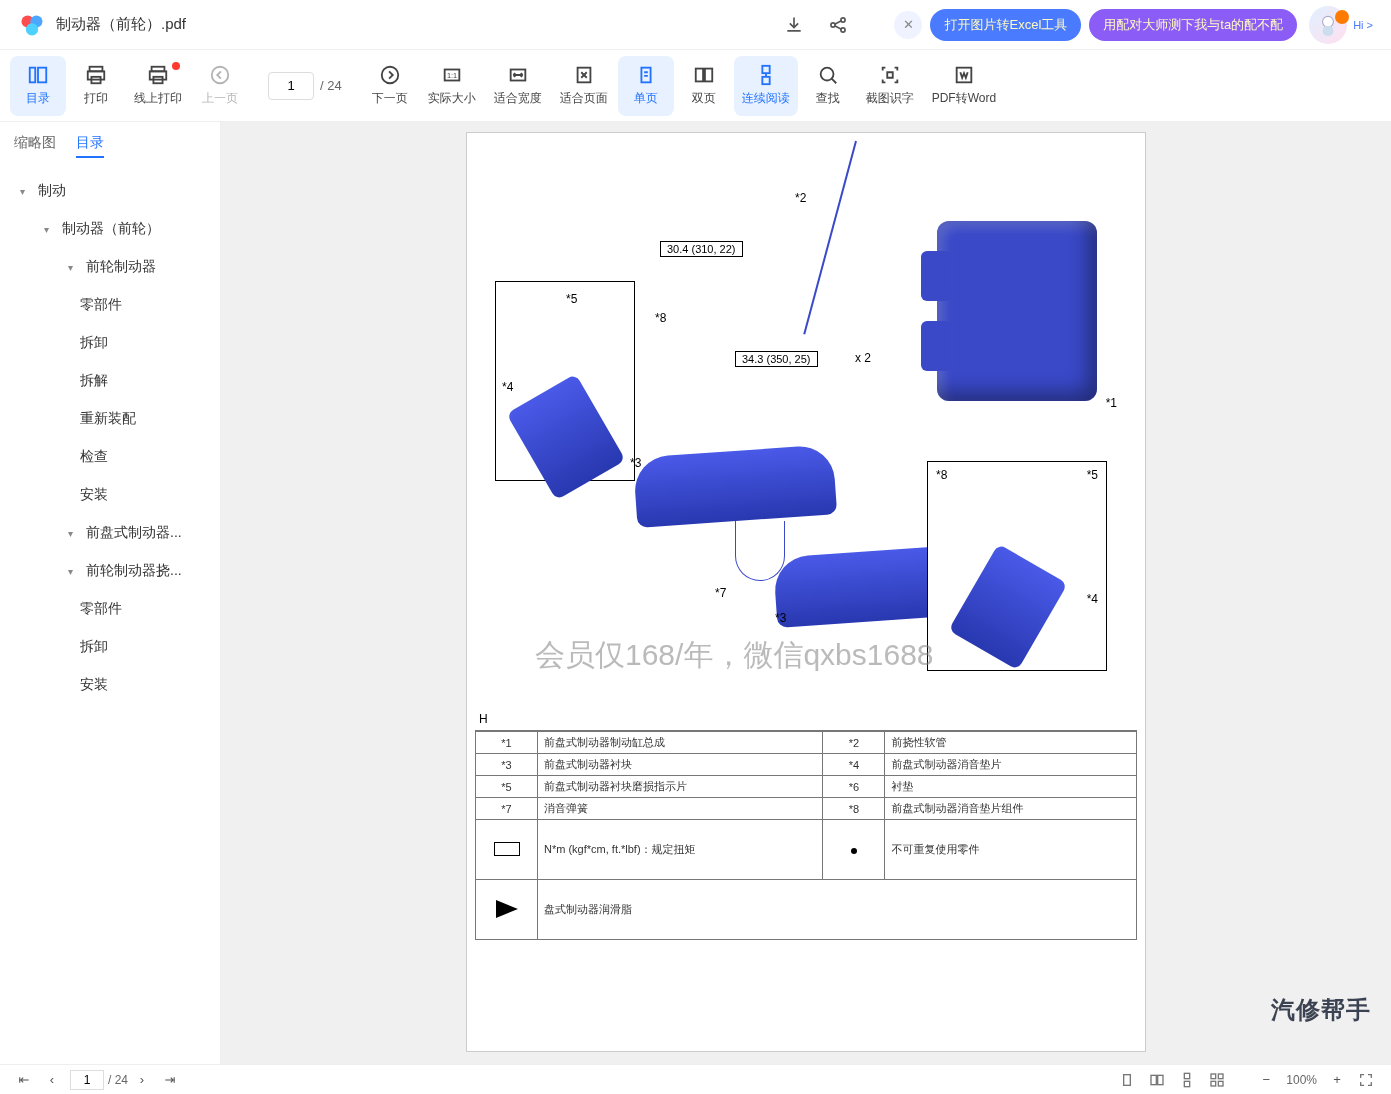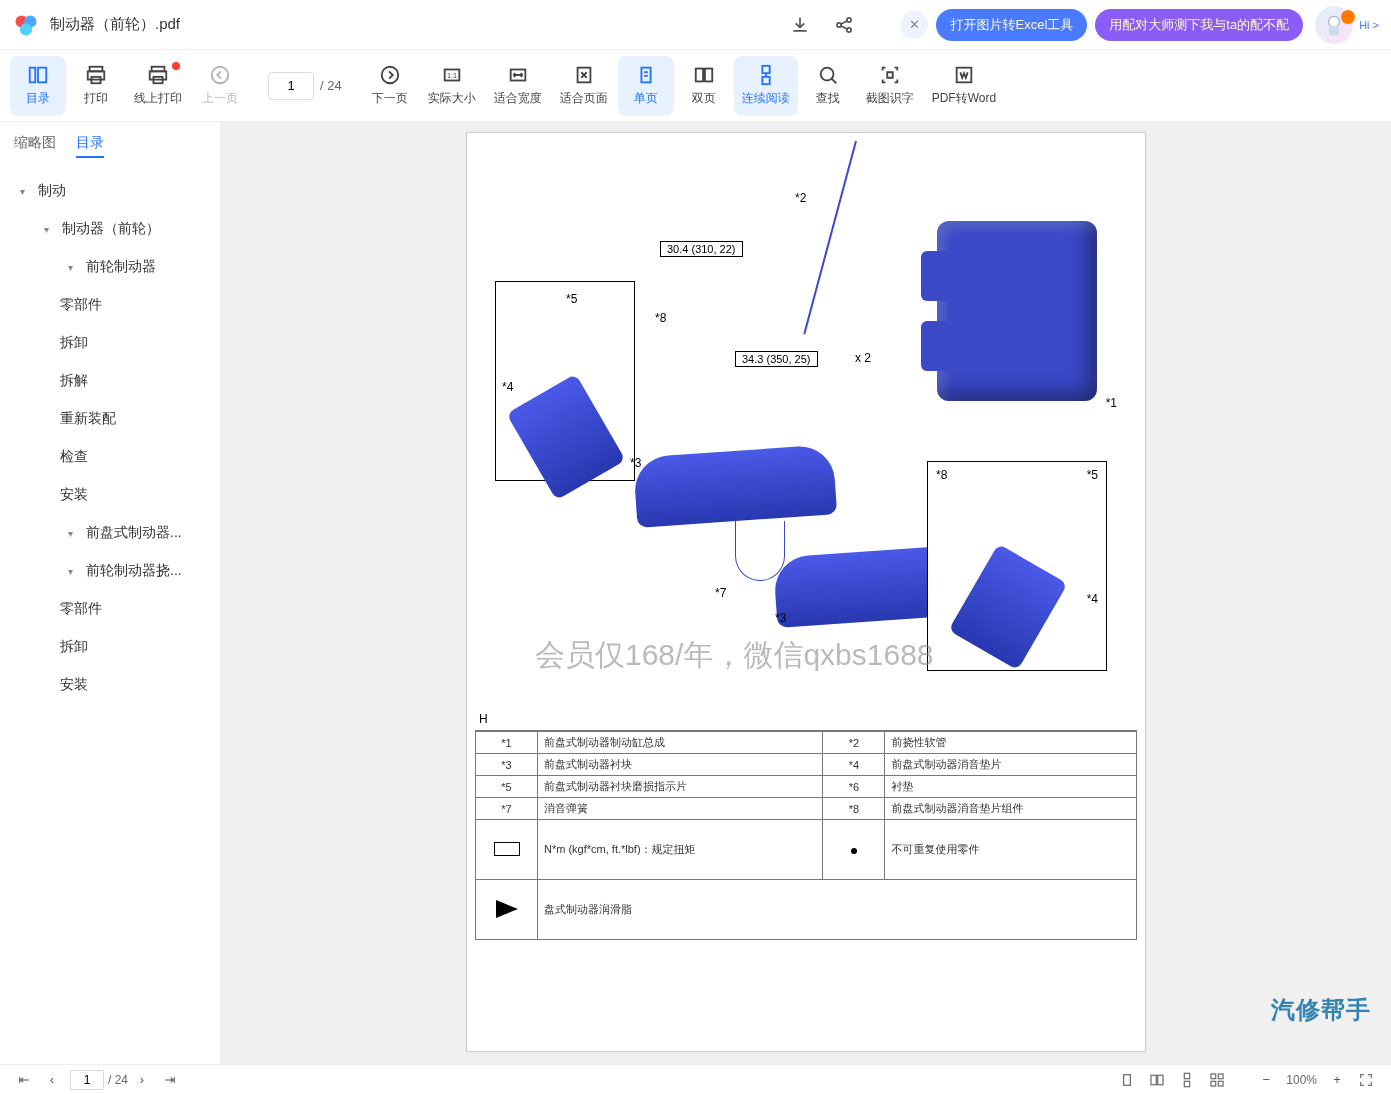--- a/index.html
+++ b/index.html
@@ -1,17 +1,17 @@
 <!DOCTYPE html>
 <html><head>
 <meta charset="utf-8">
 <style>
 *{margin:0;padding:0;box-sizing:border-box;font-family:"Microsoft YaHei",sans-serif}
 body{background:#fff;width:1391px;height:1094px;overflow:hidden;position:relative}
-.titlebar{height:50px;display:flex;align-items:center;padding:0 12px;border-bottom:1px solid #eee}
+.titlebar{height:50px;display:flex;align-items:center;padding:0 18px;border-bottom:1px solid #eee}
 .logo{width:28px;height:28px;margin-right:10px}
 .logo svg{width:100%;height:100%}
 .title{font-size:15px;color:#333;font-weight:500;flex:0 0 auto}
 .tb-gap{flex:1}
 .tb-icon{width:36px;height:36px;display:flex;align-items:center;justify-content:center;cursor:pointer;margin:0 4px;color:#555}
 .pill{padding:7px 14px;border-radius:18px;color:#fef9c3;font-size:13px;margin:0 4px;cursor:pointer}
 .pill-blue{background:#4a7bff}
 .pill-purple{background:#8b5cf6}
 .pill-close{background:#eef3ff;color:#888;width:28px;height:28px;border-radius:50%;display:flex;align-items:center;justify-content:center;padding:0}
 .avatar{width:38px;height:38px;border-radius:50%;background:linear-gradient(135deg,#e0f0ff,#ffe0f0);margin-left:8px;display:flex;align-items:center;justify-content:center;position:relative}
@@ -32,21 +32,21 @@
 .sidebar{width:221px;border-right:1px solid #eee;overflow-y:auto}
 .side-tabs{display:flex;padding:12px 14px 8px;gap:20px}
 .side-tab{font-size:14px;color:#666;cursor:pointer;padding-bottom:4px}
 .side-tab.active{color:#2173ff;border-bottom:2px solid #2173ff;font-weight:500}
 .tree{padding:6px 0}
 .tree-item{display:flex;align-items:center;padding:10px 12px;cursor:pointer;font-size:14px;color:#333}
 .tree-chev{width:12px;color:#888;margin-right:6px;font-size:10px}
 .lvl1{padding-left:20px}
 .lvl2{padding-left:44px}
 .lvl3{padding-left:68px}
-.lvl4{padding-left:60px}
+.lvl4{padding-left:80px}
 .viewer{flex:1;background:#f0f0f0;position:relative;overflow:hidden;display:flex;justify-content:center}
 .page{width:680px;background:#fff;border:1px solid #ccc;margin-top:10px;position:relative;height:920px}
 .diagram{height:590px;position:relative;border-bottom:1px solid #777;margin:8px 8px 0}
 .callout{position:absolute;font-size:12px;color:#000}
 .torque-box{border:1px solid #000;padding:1px 6px;font-size:11px;background:#fff}
 .caliper{position:absolute;width:160px;height:180px;background:#3949c8;border-radius:12px;top:80px;right:40px;box-shadow:inset -8px -8px 20px rgba(0,0,0,.4),inset 6px 6px 12px rgba(255,255,255,.2)}
 .caliper::before{content:"";position:absolute;left:-16px;top:30px;width:30px;height:50px;background:#3949c8;border-radius:6px}
 .caliper::after{content:"";position:absolute;left:-16px;bottom:30px;width:30px;height:50px;background:#3949c8;border-radius:6px}
 .pad{position:absolute;width:200px;height:70px;background:linear-gradient(#4a5ae8,#2838b0);border-radius:35px 35px 10px 10px;transform:rotate(-4deg)}
 .pad-small{width:80px;height:100px;background:linear-gradient(#4a5ae8,#2838b0);border-radius:8px;transform:rotate(-30deg)}
@@ -55,21 +55,21 @@
 .spring{position:absolute;width:50px;height:60px;border:1px solid #3949c8;border-radius:0 0 30px 30px;border-top:none;top:380px;left:260px}
 .legend-table{border-collapse:collapse;width:calc(100% - 16px);margin:0 8px;font-size:11px}
 .legend-table td{border:1px solid #777;padding:3px 6px;color:#333}
 .legend-table .key{width:52px;text-align:center}
 .sym-cell{width:62px;text-align:center;vertical-align:middle}
 .sym-rect{display:inline-block;width:26px;height:14px;border:1px solid #000}
 .sym-dot{display:inline-block;width:6px;height:6px;background:#000;border-radius:50%;vertical-align:middle}
 .sym-arrow{display:inline-block;width:0;height:0;border-top:9px solid transparent;border-bottom:9px solid transparent;border-left:22px solid #000}
 .watermark{position:absolute;top:490px;left:60px;right:40px;font-size:30px;color:rgba(130,130,130,.55);line-height:1.6;pointer-events:none}
 .h-label{position:absolute;bottom:4px;left:4px;font-size:12px}
-.wm-logo{position:absolute;right:20px;bottom:38px;font-size:24px;color:#0369a1;font-weight:bold;opacity:.8;letter-spacing:1px}
+.wm-logo{position:absolute;right:20px;bottom:38px;font-size:24px;color:#0f172a;font-weight:bold;opacity:.8;letter-spacing:1px}
 .statusbar{height:30px;border-top:1px solid #eee;display:flex;align-items:center;padding:0 10px;position:absolute;bottom:0;left:0;right:0;background:#fff}
 .sb-btn{width:28px;height:24px;display:flex;align-items:center;justify-content:center;cursor:pointer;color:#555;font-size:13px}
 .sb-input{width:34px;height:20px;border:1px solid #ddd;text-align:center;font-size:12px;margin:0 4px}
 .sb-gap{flex:1}
 .sb-icon{width:30px;height:24px;display:flex;align-items:center;justify-content:center;cursor:pointer;color:#777}
 </style>
 </head>
 <body>
 
 <div class="titlebar">

